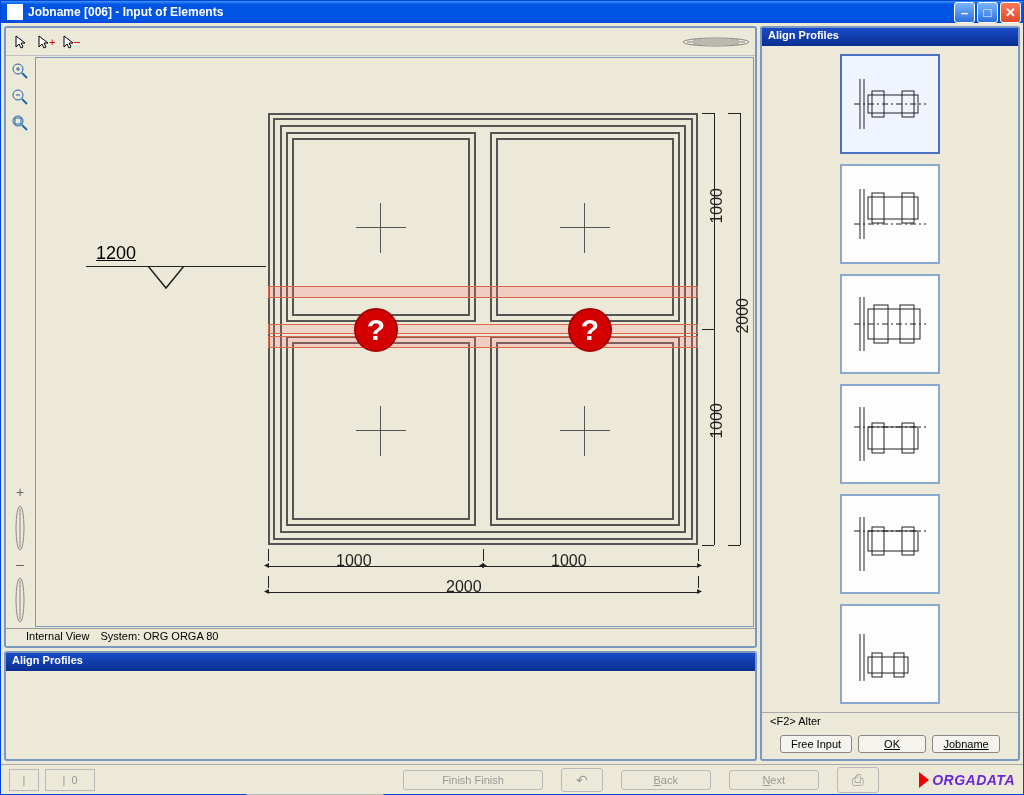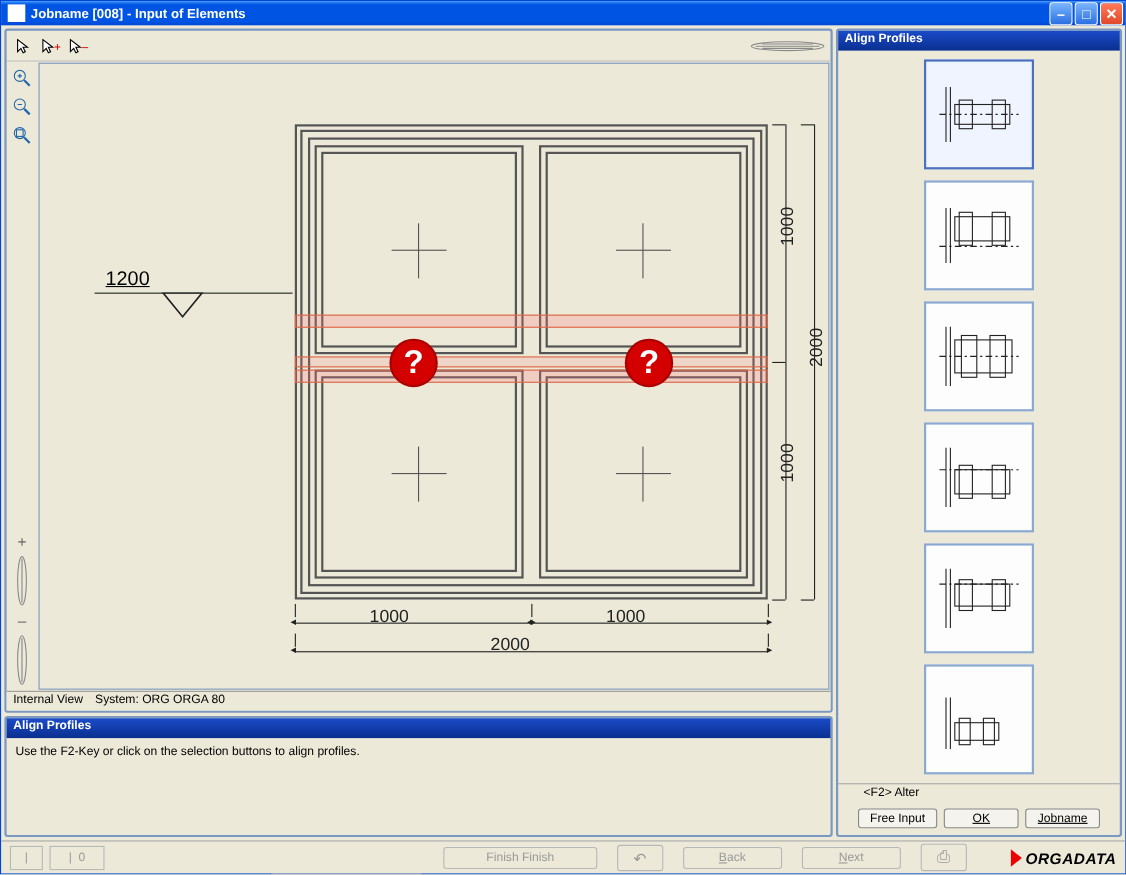--- a/index.html
+++ b/index.html
@@ -62,52 +62,52 @@
 .dim-line-h:before, .dim-line-h:after { content: '▸'; position: absolute; font-size:10px; color:#222; }
 .dim-line-h:before { left:-4px; top:-8px; transform: scaleX(-1);}
 .dim-line-h:after { right:-4px; top:-8px;}
 .dim-line-v { position: absolute; width: 0; border-left: 1px solid #222; }
 .dim-tick { position:absolute; width:0; height:12px; border-left:1px solid #222;}
 .dim-tick-h { position:absolute; width:12px; height:0; border-top:1px solid #222;}
 
 .level-line { position: absolute; border-top: 1px solid #222; }
 .level-label { position: absolute; font-size: 18px; text-decoration: underline; }
 
-.view-info { height: 18px; padding: 1px 6px; border-top: 1px solid #999; background: #ece9d8; font-size: 11px; }
+.view-info { height: 18px; padding: 1px 20px; border-top: 1px solid #999; background: #ece9d8; font-size: 11px; }
 .view-info span + span { margin-left: 8px; }
 
 .info-panel { border: 2px solid #7a98c0; border-radius: 3px; background: #ece9d8; height: 110px; display: flex; flex-direction: column; }
 .panel-header { height: 18px; background: linear-gradient(to bottom, #1a4bc8, #0a2f90); color: #fff; font-weight: bold; padding: 1px 6px; font-size: 11px; }
 .panel-body { padding: 6px 8px; font-size: 11px; }
 
 .right-col { width: 260px; display: flex; flex-direction: column; border: 2px solid #7a98c0; border-radius: 3px; background: #ece9d8; }
 .right-list { flex: 1; overflow-y: auto; padding: 8px; display: flex; flex-direction: column; gap: 10px; align-items: center; }
 .profile-option { width: 100px; height: 100px; border: 2px solid #8aa8d0; background: #fdfdfd; display: flex; align-items: center; justify-content: center; cursor: pointer; }
 .profile-option.selected { border: 2px solid #4a70c0; background: #f0f4ff; }
 .profile-svg { width: 88px; height: 70px; }
-.f2-label { padding: 2px 23px; border-top: 1px solid #aaa; }
+.f2-label { padding: 2px 8px; border-top: 1px solid #aaa; }
 .right-btn-row { padding: 6px; display: flex; gap: 6px; justify-content: center; }
 .btn { border: 1px solid #888; background: #f4f3ee; padding: 2px 10px; border-radius: 3px; min-width: 68px; text-align: center; cursor: pointer; font-size: 11px; }
 .u { text-decoration: underline; }
 
 .bottom-bar { height: 30px; display: flex; align-items: center; padding: 0 8px; gap: 10px; border-top: 1px solid #aaa; }
 .bottom-group { display: flex; gap: 6px; align-items: center; }
 .bottom-btn { border: 1px solid #b8b8b8; color: #999; background: #ece9d8; padding: 3px 14px; border-radius: 3px; min-width: 90px; text-align: center; }
 .small-box { width: 30px; height: 22px; border: 1px solid #b8b8b8; display:flex; align-items:center; justify-content:center; color:#999; }
-.brand { margin-left: auto; display: flex; align-items: center; font-weight: bold; font-style: italic; color: #000000; font-size: 14px; letter-spacing: 0.5px; }
+.brand { margin-left: auto; display: flex; align-items: center; font-weight: bold; font-style: italic; color: #6d28d9; font-size: 14px; letter-spacing: 0.5px; }
 .brand .tri { width: 0; height: 0; border-left: 10px solid #e00; border-top: 8px solid transparent; border-bottom: 8px solid transparent; margin-right: 3px; }
 .print-icon { color: #999; font-size: 15px; }
 </style>
 </head>
 <body>
 
 <div class="window">
   <div class="titlebar">
     <div class="titlebar-icon"></div>
-    <div class="titlebar-text">Jobname [008] - Input of Elements</div>
+    <div class="titlebar-text">Jobname [006] - Input of Elements</div>
     <div class="titlebar-buttons">
       <div class="tbtn min">–</div>
       <div class="tbtn max">□</div>
       <div class="tbtn close">✕</div>
     </div>
   </div>
 
   <div class="content-area">
     <div class="left-col">
       <div class="main-panel">
@@ -244,21 +244,20 @@
         </div>
 
         <div class="view-info">
           <span>Internal View</span>
           <span>System: ORG ORGA 80</span>
         </div>
       </div>
 
       <div class="info-panel">
         <div class="panel-header">Align Profiles</div>
-        <div class="panel-body">Use the F2-Key or click on the selection buttons to align profiles.</div>
       </div>
     </div>
 
     <div class="right-col">
       <div class="panel-header">Align Profiles</div>
       <div class="right-list">
         <div class="profile-option selected">
           <svg class="profile-svg">
             <line x1="8" y1="35" x2="80" y2="35" stroke="#222" stroke-dasharray="6 3 2 3"></line>
             <line x1="14" y1="10" x2="14" y2="60" stroke="#222"></line>

